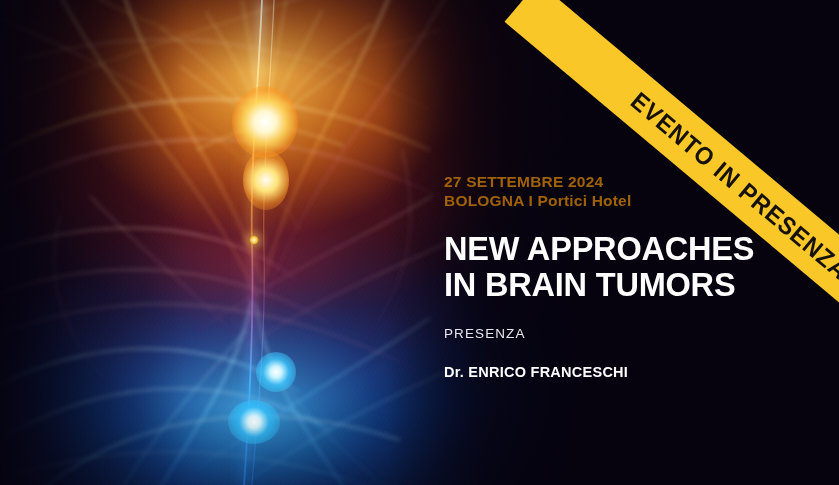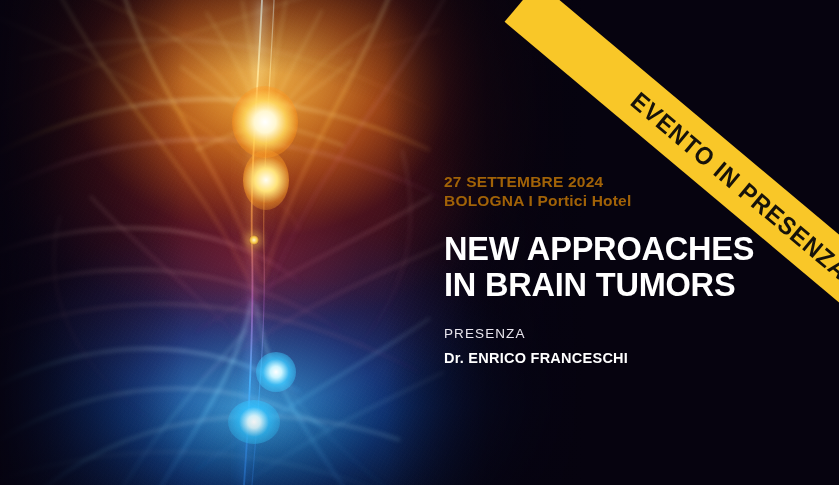--- a/index.html
+++ b/index.html
@@ -142,21 +142,21 @@
     font-weight: 400;
     letter-spacing: 1.1px;
     line-height: 18px;
   }
   #chairman-name {
     color: #fff;
     font-size: 14.5px;
     font-weight: 700;
     letter-spacing: .25px;
     line-height: 19px;
-    margin-top: 6px;
+    margin-top: 20px;
     white-space: nowrap;
   }
 </style>
 </head>
 <body>
 
 <div id="poster">
 
   <div class="art-layer art-base"></div>
 

